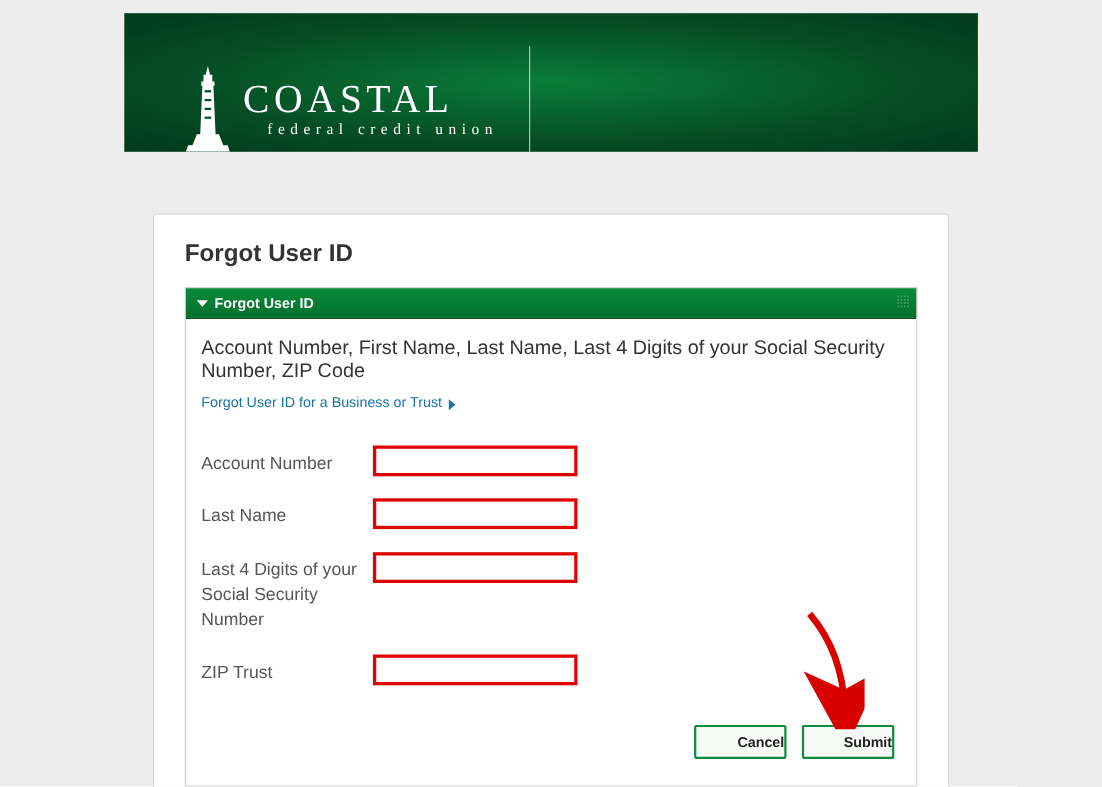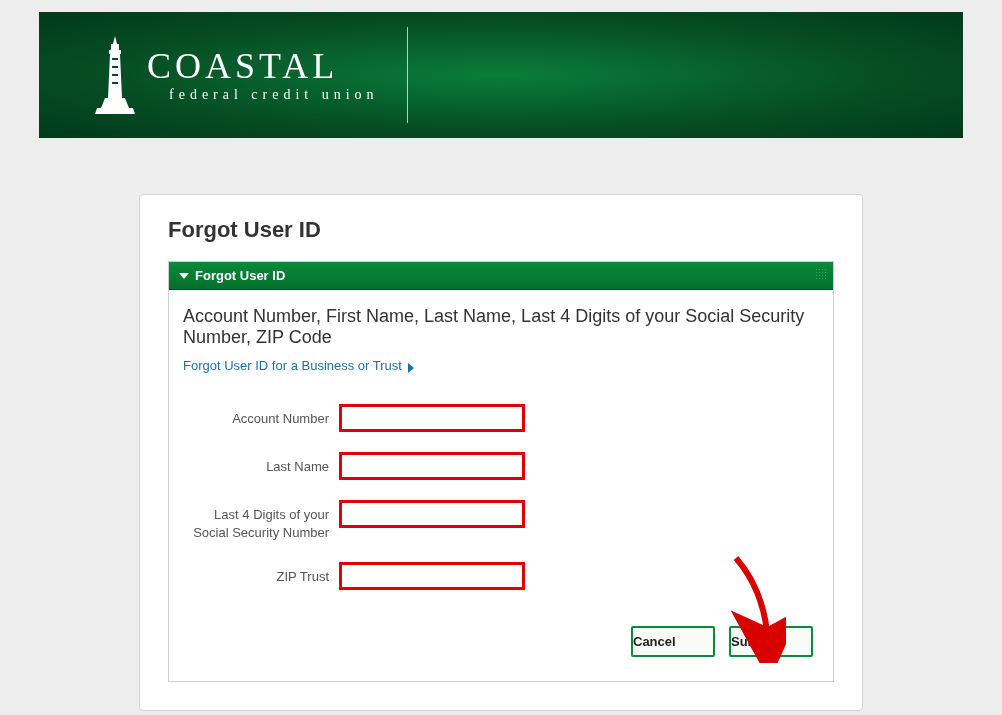--- a/index.html
+++ b/index.html
@@ -4,26 +4,26 @@
   <style>
     * { box-sizing: border-box; margin: 0; padding: 0; }
     body {
       font-family: Arial, Helvetica, sans-serif;
       background: #ededed;
       width: 1002px;
       height: 715px;
       overflow: hidden;
     }
     .header {
-      width: 924px;
+      width: 776px;
       height: 126px;
       margin: 12px auto 0;
       background: radial-gradient(ellipse at 50% 50%, #0a7d3a 0%, #064d24 60%, #013a1a 100%);
       display: flex;
-      align-items: center;
+      align-items: flex-end;
       padding-left: 56px;
       position: relative;
     }
     .logo-block {
       display: flex;
       align-items: center;
       gap: 12px;
     }
     .lighthouse-icon {
       width: 40px;
@@ -141,24 +141,23 @@
     .form-rows {
       margin-top: 30px;
     }
     .form-row {
       display: flex;
       align-items: flex-start;
       margin-bottom: 20px;
     }
     .form-label {
       width: 156px;
-      text-align: right;
-      font-size: 13px;
+      text-align: left;
+      font-size: 16px;
       color: #555;
-      padding-right: 10px;
       padding-top: 6px;
       line-height: 1.4;
     }
     .form-input {
       width: 186px;
       height: 28px;
       border: 3px solid #de0404;
       background: white;
       padding: 2px 4px;
       font-size: 13px;
@@ -174,21 +173,21 @@
     .btn {
       border: 2px solid #0a8a3a;
       background: #f7faf7;
       color: #222;
       font-size: 13px;
       font-weight: bold;
       padding: 6px 0;
       border-radius: 2px;
       cursor: pointer;
       width: 84px;
-      text-align: left;
+      text-align: right;
     }
     .annotation-arrow {
       position: absolute;
       pointer-events: none;
     }
   </style>
 </head>
 <body>
 
 <div class="header">

